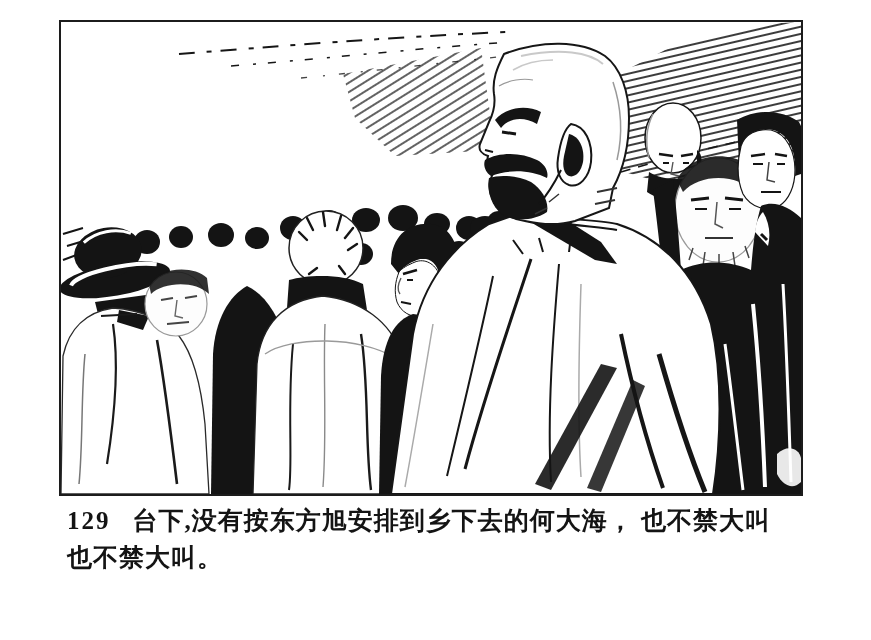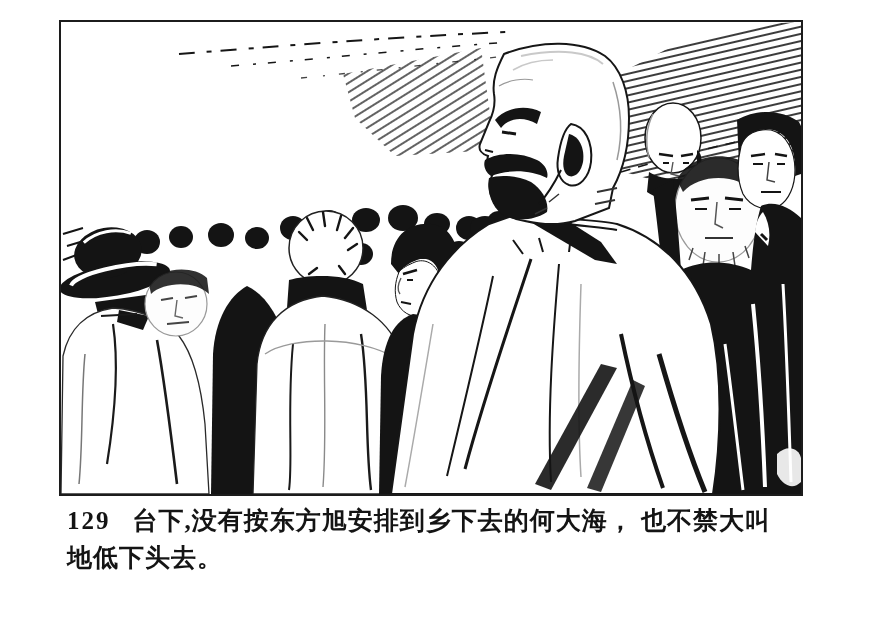--- a/index.html
+++ b/index.html
@@ -218,14 +218,14 @@
     <path d="M692 282 C698 342 702 412 704 465" stroke-width="4"></path>
     <path d="M722 262 C726 332 728 402 730 460" stroke-width="3"></path>
     <path d="M664 322 C672 382 678 436 682 468" stroke-width="3"></path>
     <path d="M716 432 C726 422 738 426 740 436 L740 460 C732 468 722 464 716 452 Z" fill="#ffffff" stroke="none" opacity=".9"></path>
   </g>
 </svg>
 </div>
 
 <div class="caption">
   <div class="cap-line"><span class="num">129</span><span>台下,没有按东方旭安排到乡下去的何大海， 也不禁大叫</span></div>
-  <div class="cap-line">地低下头去。</div>
+  <div class="cap-line">也不禁大叫。</div>
 </div>
 
 </body></html>

